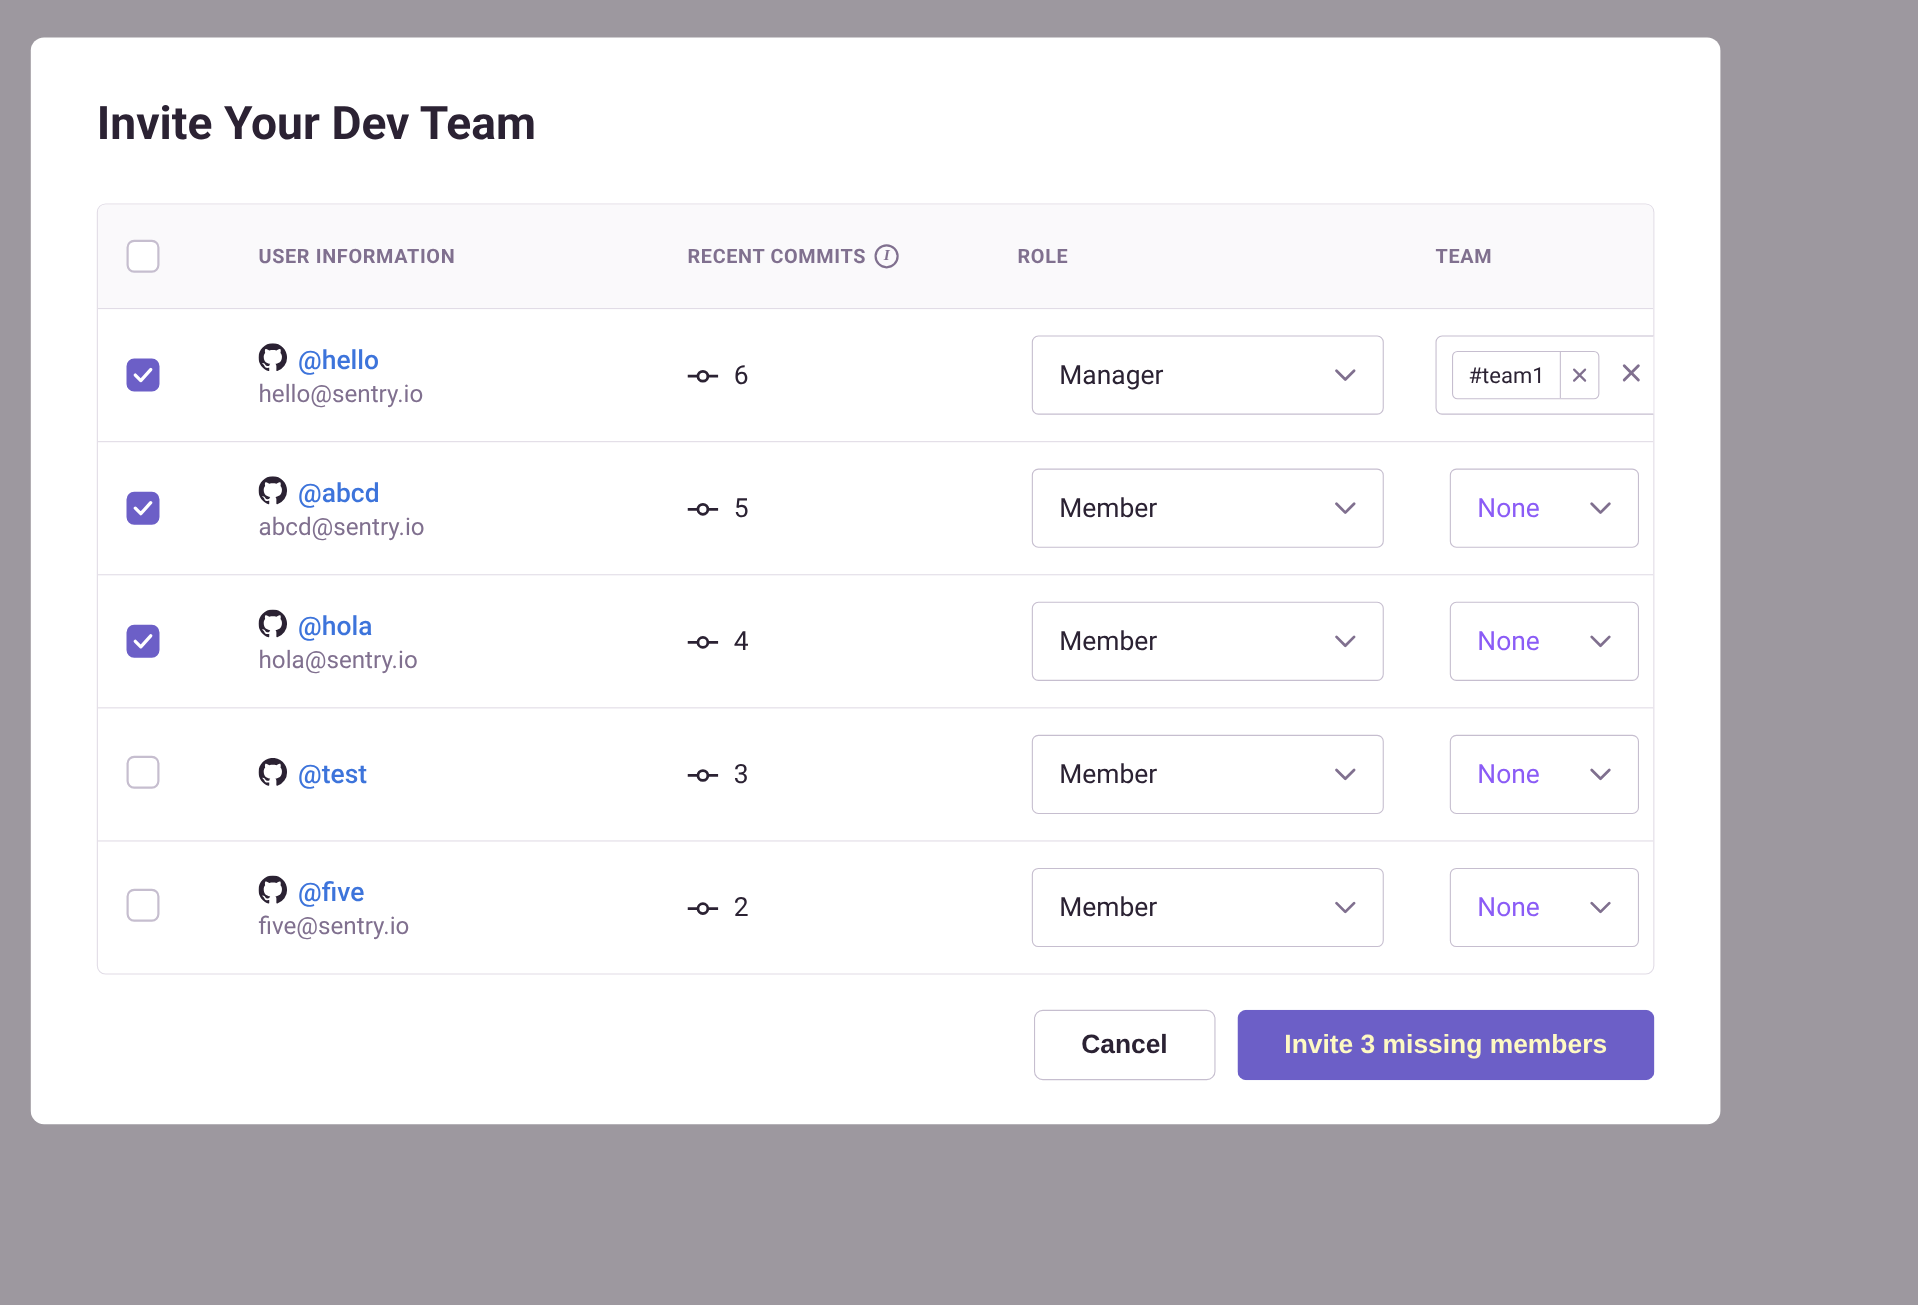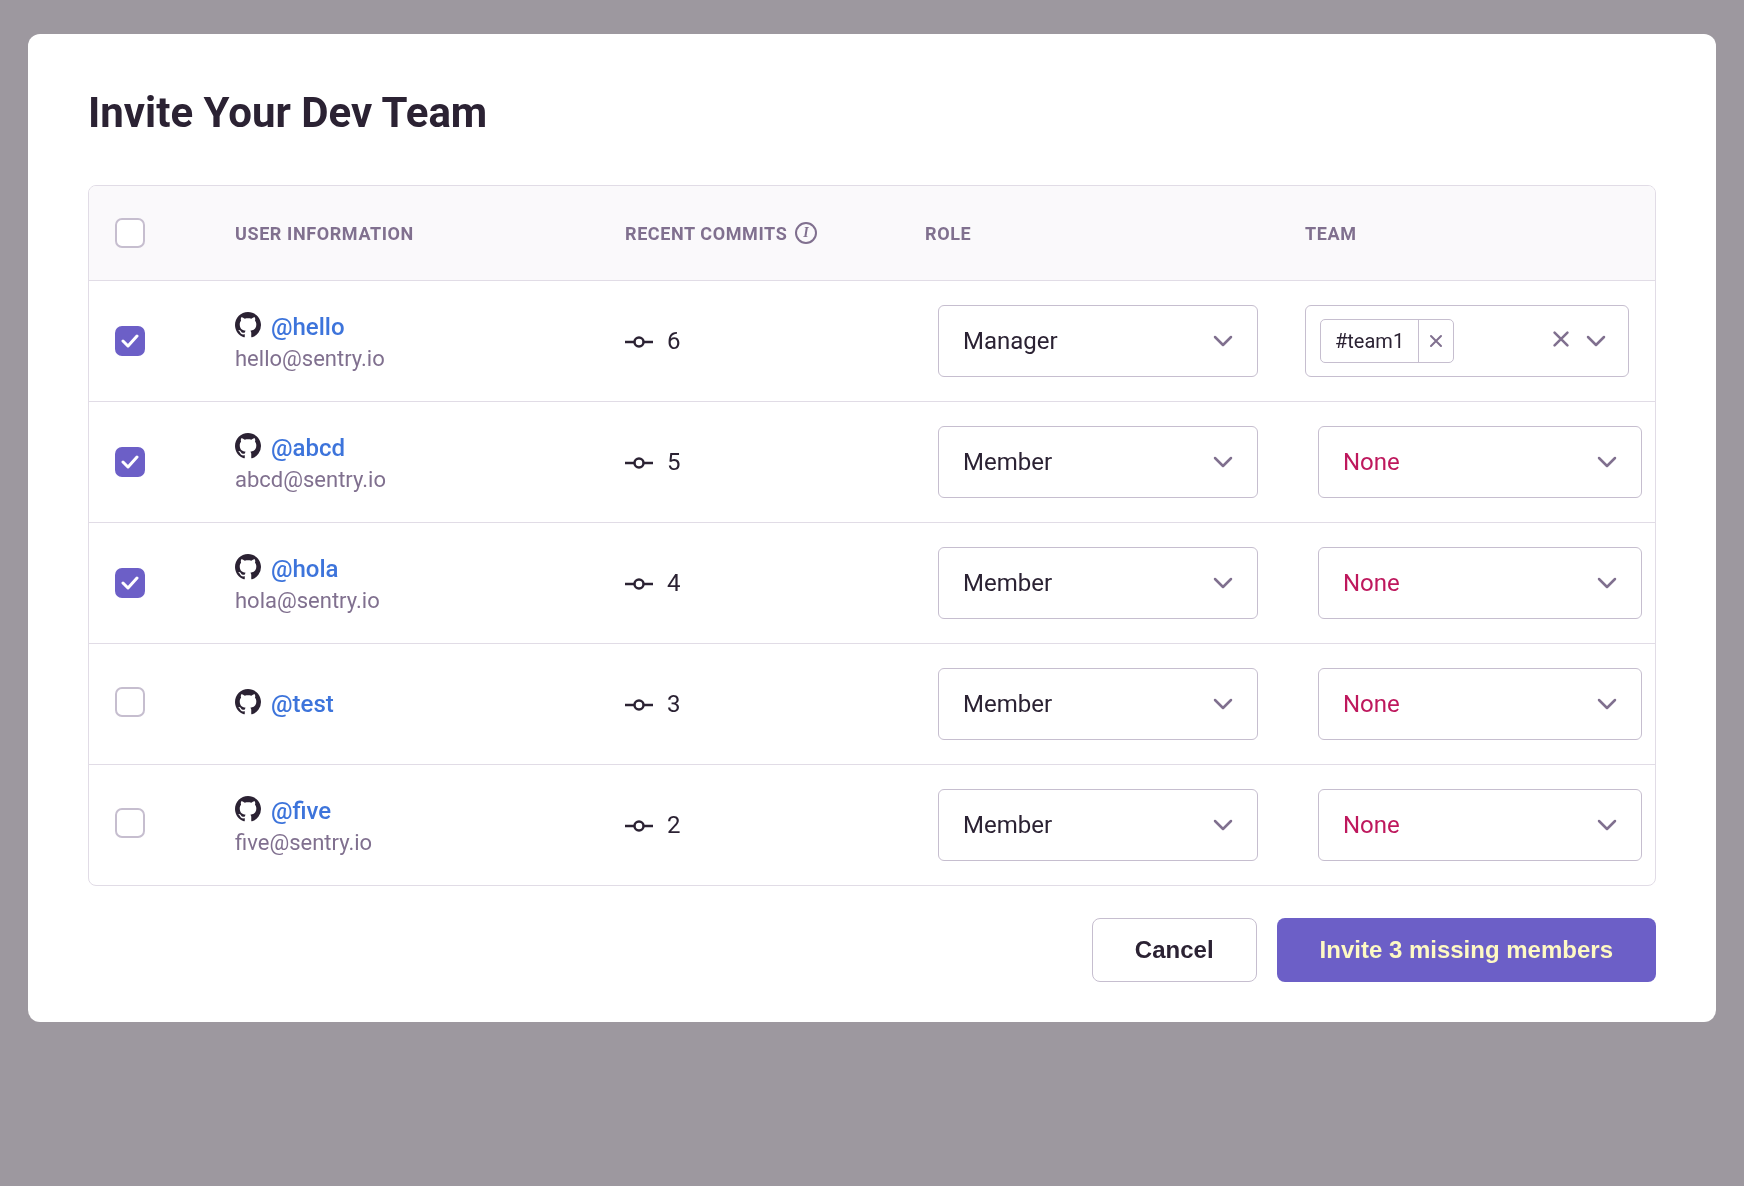--- a/index.html
+++ b/index.html
@@ -8,21 +8,21 @@
       font-family: -apple-system, BlinkMacSystemFont, "Segoe UI", Roboto, sans-serif;
       width: 1744px;
       height: 1186px;
       position: relative;
       overflow: hidden;
     }
     .modal {
       position: absolute;
       top: 34px;
       left: 28px;
-      width: 1688px;
+      width: 1536px;
       background: #fff;
       border-radius: 12px;
       padding: 54px 60px 40px 60px;
     }
     .modal-title {
       font-size: 42px;
       font-weight: 700;
       color: #2b2233;
       margin-bottom: 48px;
     }
@@ -89,21 +89,21 @@
       justify-content: space-between;
       border: 1px solid #c6becf;
       border-radius: 6px;
       height: 72px;
       padding: 0 24px;
       cursor: pointer;
       background: #fff;
       width: 320px;
       margin-left: 13px;
     }
-    .select[data-placeholder="true"] .select-label { color: #be185d; }
+    .select[data-placeholder="true"] .select-label { color: #8b5cf6; }
     .select-label { font-size: 24px; color: #2b2233; }
 
     .team-cell .select { width: 100%; }
     .team-multi {
       display: flex;
       align-items: center;
       border: 1px solid #c6becf;
       border-radius: 6px;
       height: 72px;
       padding: 0 18px 0 14px;

